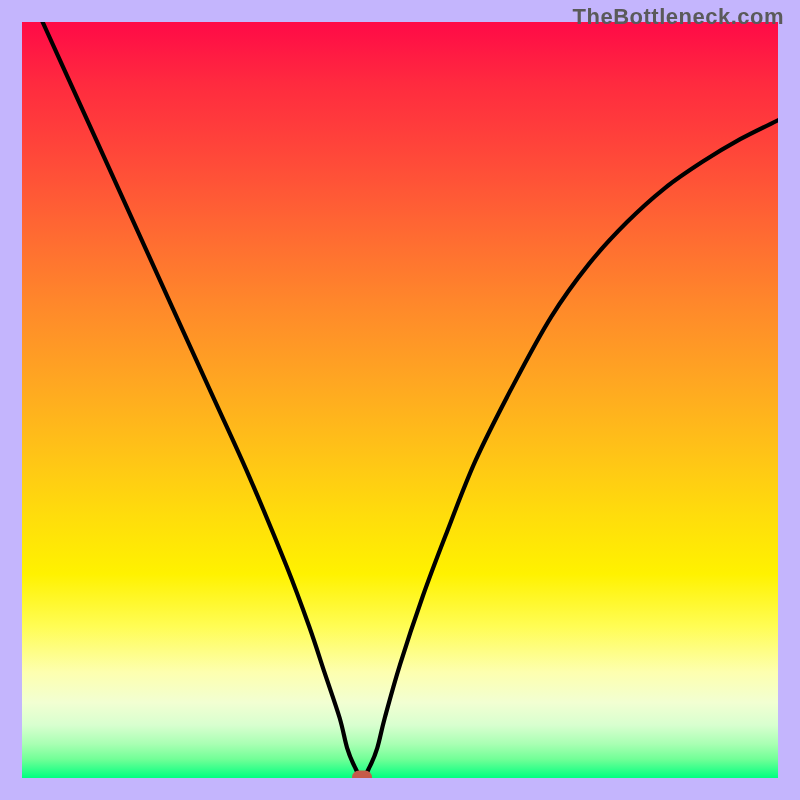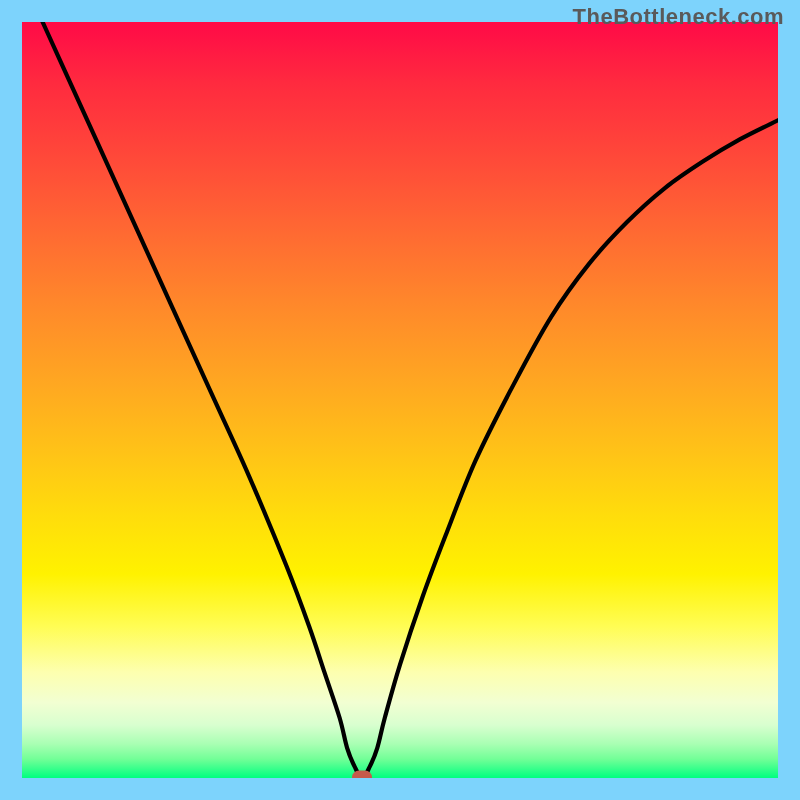--- a/index.html
+++ b/index.html
@@ -8,21 +8,21 @@
     width: 800px;
     height: 800px;
     background: #000;
     font-family: Arial, Helvetica, sans-serif;
     overflow: hidden;
   }
   .frame {
     position: relative;
     width: 800px;
     height: 800px;
-    background: #7dd3fc;
+    background: #c4b5fd;
   }
   .watermark {
     position: absolute;
     top: 4px;
     right: 16px;
     color: #5a5a5a;
     font-size: 22px;
     font-weight: 600;
     letter-spacing: 0.5px;
     z-index: 30;

